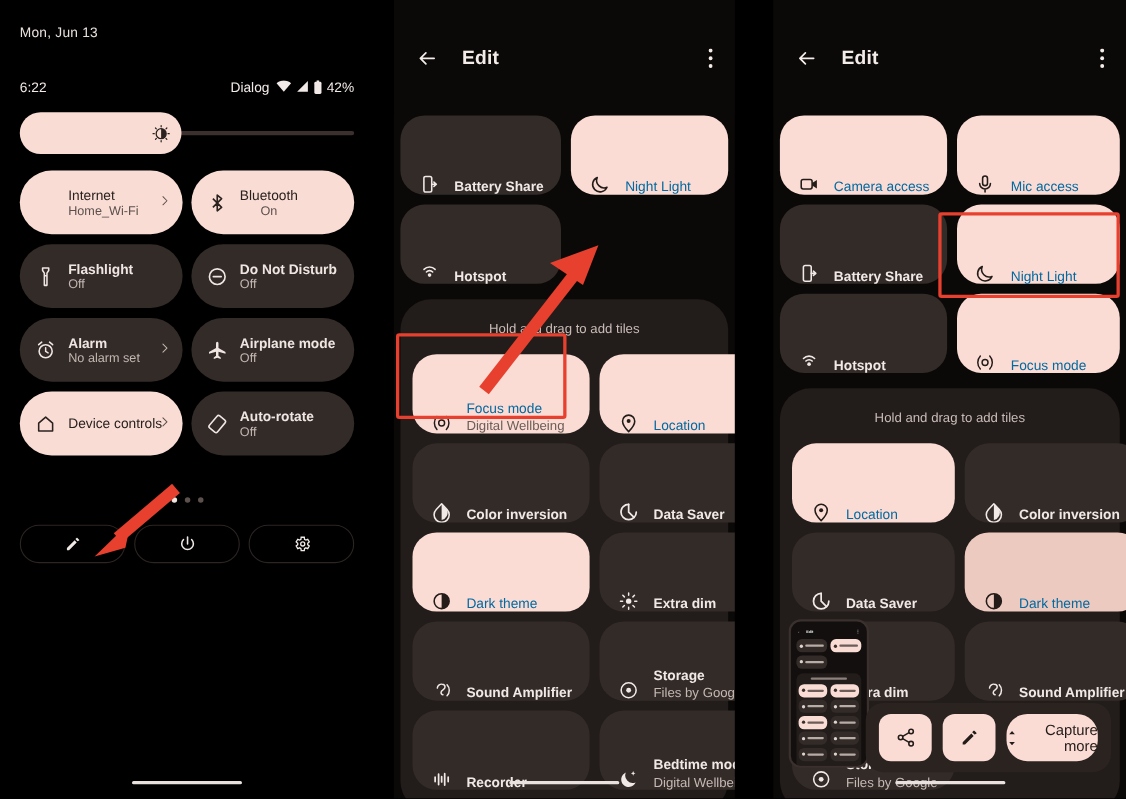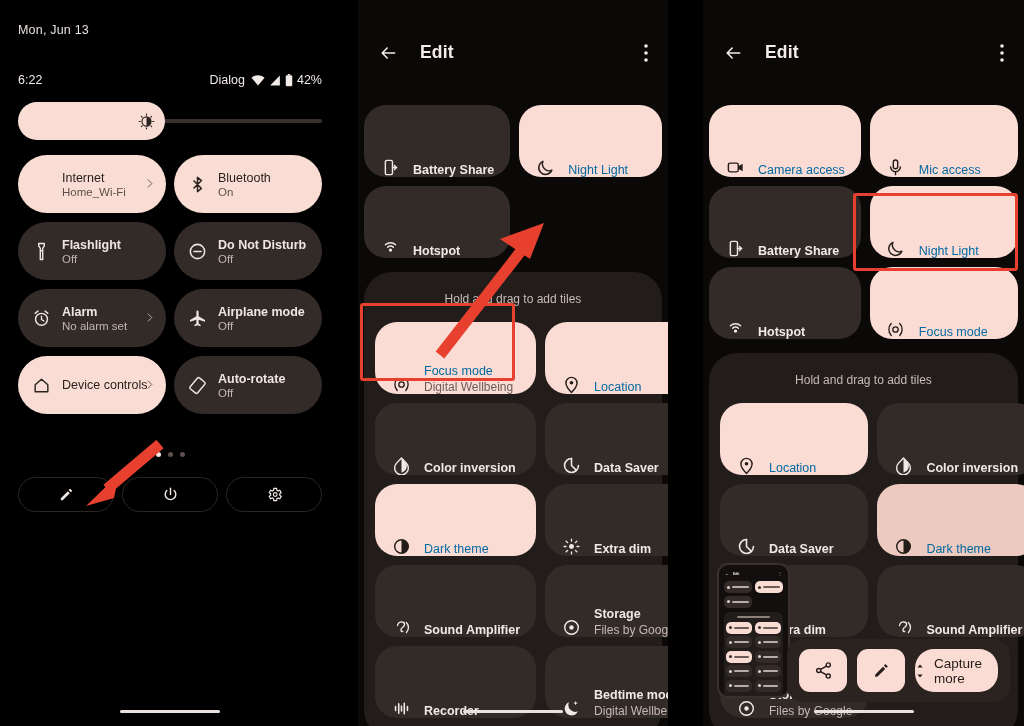--- a/index.html
+++ b/index.html
@@ -20,21 +20,21 @@
   
   .date-label {
     position: absolute; left: 18px; top: 23px;
     font-size: 12.5px; color: #e8e0dd; letter-spacing: .2px;
   }
   .statusbar {
     position: absolute; left: 18px; right: 18px; top: 73px;
     display: flex; align-items: center; justify-content: space-between;
     font-size: 12.5px; color: #f2eae7;
   }
-  .statusbar .right { display: flex; align-items: center; gap: 4px; }
+  .statusbar .right { display: flex; gap: 4px; }
   .statusbar .right .carrier { margin-right: 2px; }
   .ico { display: inline-block; line-height: 0; }
 
   .brightness-row {
     position: absolute; left: 18px; right: 18px; top: 102px;
     height: 38px; display: flex; align-items: center;
   }
   .bright-track {
     position: absolute; left: 0; right: 0; top: 50%;
     transform: translateY(-50%);
@@ -56,21 +56,21 @@
     display: flex; align-items: center; gap: 11px;
     padding: 14px 13px; position: relative;
     background: #332b28;
   }
   .qtile.on { background: #f9ddd5; }
   .qtile .tico { flex: 0 0 20px; display: flex; align-items: center; justify-content: center; }
   .qtile .tlabel { display: flex; flex-direction: column; justify-content: center; min-width: 0; }
   .qtile .t1 { font-size: 12.5px; font-weight: 700; color: #efe6e2; white-space: nowrap; }
   .qtile .t2 { font-size: 11.5px; color: #c3b6b1; margin-top: 1px; white-space: nowrap; }
   .qtile.on .t1 { color: #2a211e; font-weight: 400; }
-  .qtile.on .t2 { color: #5d504c; }
+  .qtile.on .t2 { color: #5d504c; text-align: center; }
   .qtile .chev { position: absolute; right: 11px; top: 50%; transform: translateY(-50%); }
 
   .page-dots {
     position: absolute; left: 0; right: 0; top: 452px;
     display: flex; justify-content: center; gap: 7px;
   }
   .page-dots i { width: 5px; height: 5px; border-radius: 50%; background: #5c514d; display:block; }
   .page-dots i.active { background: #efe6e2; }
 
   .footer-btns {
@@ -149,21 +149,21 @@
     position: absolute; left: 84px; bottom: 24px; width: 223px; height: 63px;
     background: #2a2320; border-radius: 16px;
     display: flex; align-items: center; gap: 10px; padding: 0 12px;
   }
   .sa-btn {
     width: 48px; height: 43px; border-radius: 11px; background: #fadcd4;
     display: flex; align-items: center; justify-content: center;
   }
   .sa-wide {
     flex: 1; height: 43px; border-radius: 19px; background: #fadcd4;
-    display: flex; align-items: center; justify-content: center; gap: 9px;
+    display: flex; align-items: center; justify-content: center; gap: 9px; text-align: right;
   }
   .sa-wide span { font-size: 13.5px; color: #241c19; }
 </style>
 </head>
 <body>
 
 <div class="stage">
 
   <div class="panel" id="panel-qs">
 

